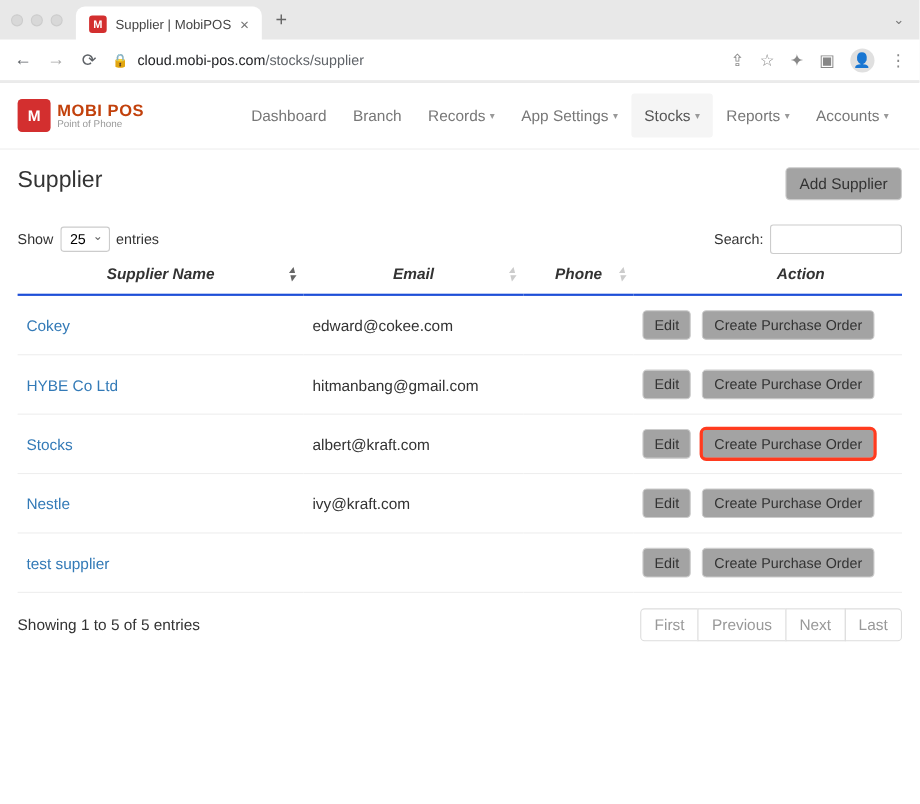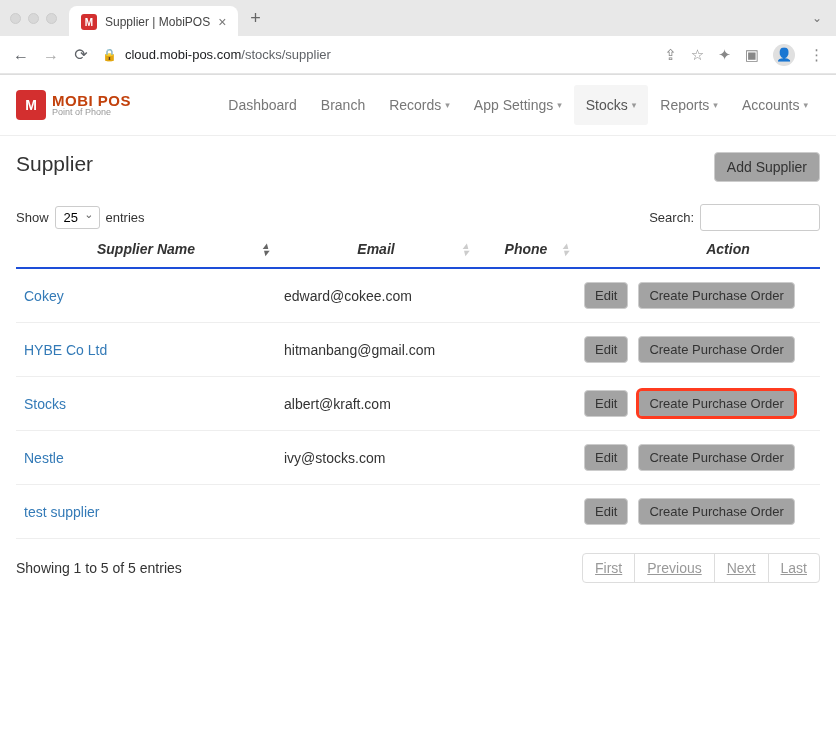--- a/index.html
+++ b/index.html
@@ -60,21 +60,21 @@
     .sort-icon { position: absolute; right: 8px; top: 50%; transform: translateY(-50%); font-size: 10px; color: #ccc; line-height: 0.7; }
     .sort-icon.asc { color: #666; }
     tbody td { padding: 13px 8px; border-bottom: 1px solid #eee; font-size: 14px; vertical-align: middle; }
     tbody td.link { color: #337ab7; cursor: pointer; }
     .action-cell { display: flex; gap: 10px; justify-content: flex-start; }
     .highlighted { outline: 3px solid #ff3b1f; outline-offset: -1px; }
     th.action-col { padding-left: 68px; }
     
     .table-footer { display: flex; align-items: center; margin-top: 14px; font-size: 14px; color: #333; }
     .pagination { margin-left: auto; display: flex; }
-    .page-btn { border: 1px solid #ddd; padding: 6px 12px; font-size: 14px; color: #999; cursor: pointer; margin-left: -1px; background: #fff; text-decoration: underline; }
+    .page-btn { border: 1px solid #ddd; padding: 6px 12px; font-size: 14px; color: #999; cursor: pointer; margin-left: -1px; background: #fff; }
     .page-btn:first-child { border-radius: 4px 0 0 4px; }
     .page-btn:last-child { border-radius: 0 4px 4px 0; }
   </style>
 </head>
 <body>
 
 <div class="browser-chrome">
   <div class="tab-strip">
     <div class="traffic-lights">
       <div class="traffic-light"></div>
@@ -196,21 +196,21 @@
           <td></td>
           <td>
             <div class="action-cell">
               <button class="btn small">Edit</button>
               <button class="btn small highlighted">Create Purchase Order</button>
             </div>
           </td>
         </tr>
         <tr>
           <td class="link">Nestle</td>
-          <td>ivy@stocks.com</td>
+          <td>ivy@kraft.com</td>
           <td></td>
           <td>
             <div class="action-cell">
               <button class="btn small">Edit</button>
               <button class="btn small">Create Purchase Order</button>
             </div>
           </td>
         </tr>
         <tr>
           <td class="link">test supplier</td>

